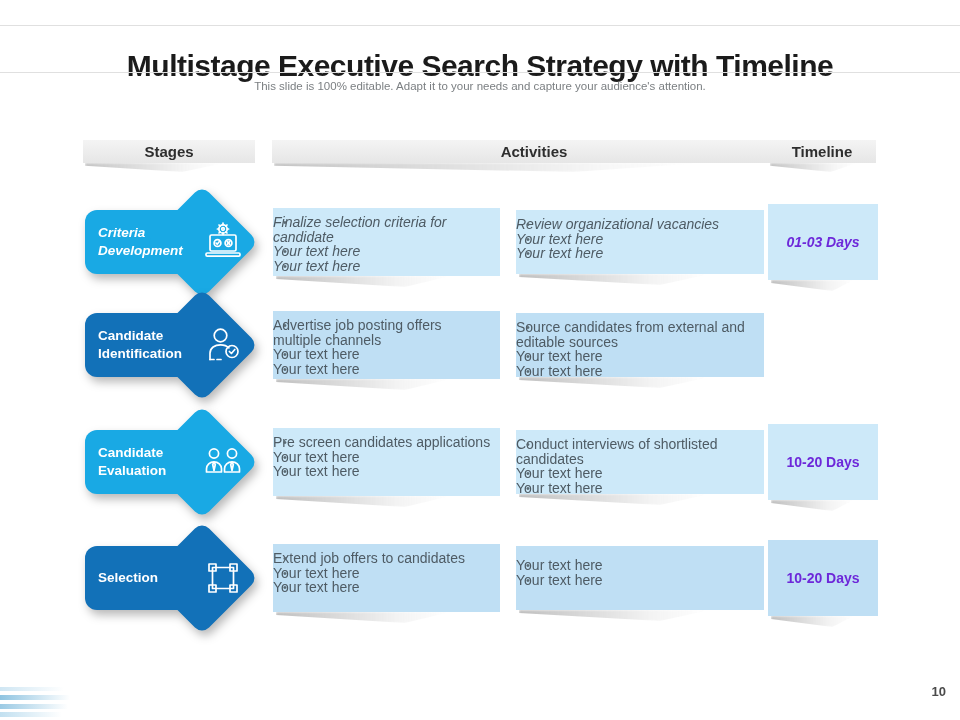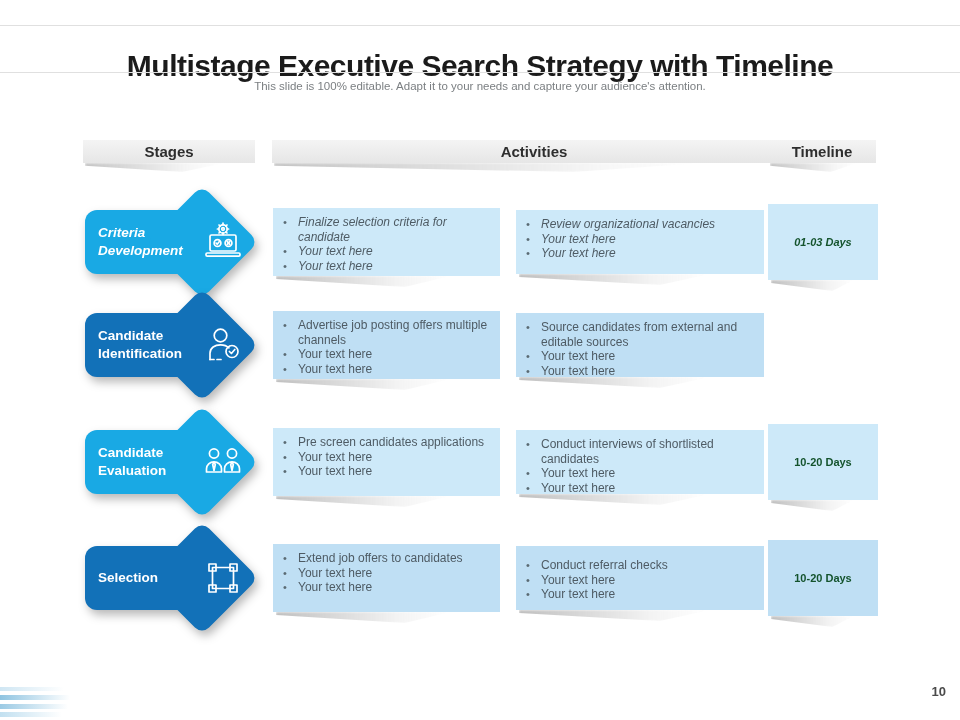--- a/index.html
+++ b/index.html
@@ -53,25 +53,25 @@
   .card::after{
     content:"";position:absolute;left:3px;right:22%;top:100%;height:11px;
     background:linear-gradient(to right,rgba(105,105,105,.42),rgba(160,160,160,.12) 70%,transparent);
     clip-path:polygon(0 0,100% 0,74% 100%,0 28%);filter:blur(1.2px);
   }
   .tint-a{background:var(--tint-a,#CDE9F9);}
   .tint-b{background:var(--tint-b,#BFDFF4);}
   .act-1{left:273px;top:24px;width:227px;height:68px;}
   .act-2{left:516px;top:26px;width:248px;height:64px;}
   .tl-card{left:768px;top:20px;width:110px;height:76px;display:flex;align-items:center;justify-content:center;}
-  .tl-label{font-size:11px;font-weight:bold;color:#14532d;}
+  .tl-label{font-size:14px;font-weight:bold;color:#6d28d9;}
 
   ul.bullets{margin:0;padding:7px 8px 0 0;list-style:none;}
   ul.bullets li{
-    position:relative;padding-left:25px;font-size:12px;line-height:14.5px;color:#4e5b64;
+    position:relative;font-size:14px;line-height:14.5px;color:#4e5b64;
   }
   ul.bullets li::before{
     content:"\2022";position:absolute;left:10px;top:0;color:#5a6a73;font-size:11px;
   }
 
   
   .page-number{position:absolute;top:684px;right:14px;font-size:13px;font-weight:bold;color:#4a4a4a;}
   .stripe{position:absolute;left:0;}
   .stripe-1{top:687px;height:4px;width:64px;background:linear-gradient(to right,#cfe6f3,rgba(255,255,255,0));}
   .stripe-2{top:695px;height:5px;width:70px;background:linear-gradient(to right,#8fc4e1,rgba(255,255,255,0));}
@@ -223,21 +223,20 @@
     </div>
     <div class="card tint-b act-1">
       <ul class="bullets">
         <li>Extend job offers to candidates</li>
         <li>Your text here</li>
         <li>Your text here</li>
       </ul>
     </div>
     <div class="card tint-b act-2">
       <ul class="bullets" style="padding-top:12px;">
-        <li>Conduct referral checks</li>
         <li>Your text here</li>
         <li>Your text here</li>
       </ul>
     </div>
     <div class="card tint-b tl-card">
       <span class="tl-label">10-20 Days</span>
     </div>
   </div>
 
   <div class="stripe stripe-1"></div>

